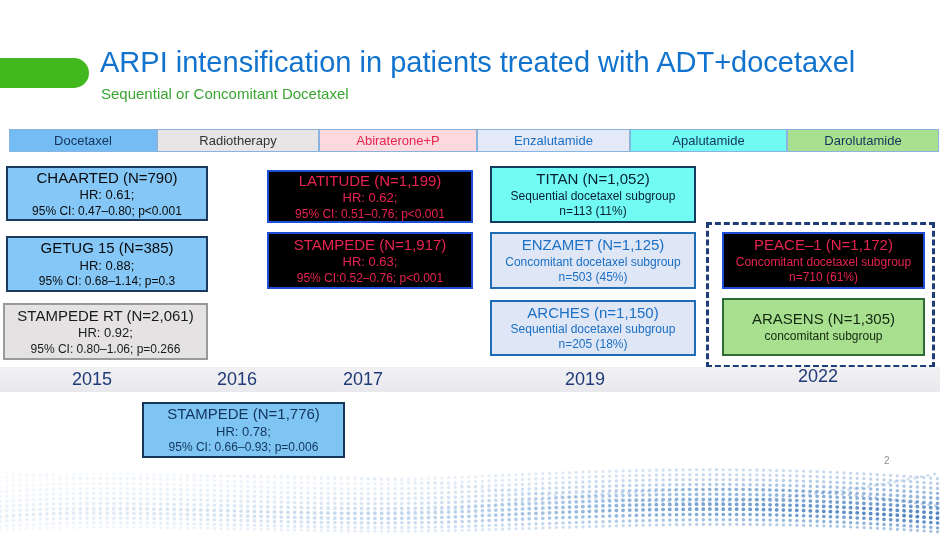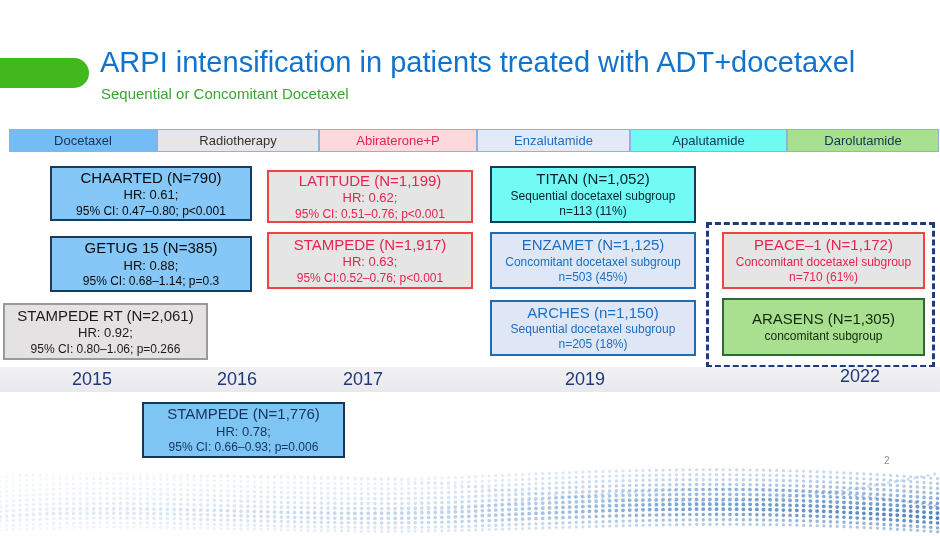--- a/index.html
+++ b/index.html
@@ -20,23 +20,23 @@
   .lg-2{left:315px;width:158px;background:#fbd9dd;color:#e8234f;}
   .lg-3{left:473px;width:153px;background:#e4e9f8;color:#1b6fc4;}
   .lg-4{left:626px;width:157px;background:#70fbf2;color:#13335a;}
   .lg-5{left:783px;width:152px;background:#a9e08f;color:#13335a;}
   
   .box{position:absolute;box-sizing:border-box;display:flex;flex-direction:column;align-items:center;justify-content:center;
     text-align:center;line-height:1.25;padding:2px 4px;}
   .box .l1{font-size:15px;}
   .box .l2{font-size:13px;}
   .box .l3{font-size:12px;}
-  .cat-blue{background:#85c8f8;border:2px solid #1b3a5e;color:#0a0a0a;margin-left:44px;}
+  .cat-blue{background:#85c8f8;border:2px solid #1b3a5e;color:#0a0a0a;}
   .cat-gray{background:#e4e2e2;border:2px solid #9a9a9a;color:#1a1a1a;}
-  .cat-pink{background:#e5e5e5;border:2px solid #ef4444;color:#e8234f;}
+  .cat-pink{background:#000000;border:2px solid #1d4ed8;color:#e8234f;}
   .cat-cyan{background:#72fbf5;border:2px solid #143c5c;color:#06212e;}
   .cat-lav{background:#dfe7f7;border:2px solid #1f6cb5;color:#1b6fc4;}
   .cat-green{background:#a9e08f;border:2px solid #2e6b34;color:#13290f;}
   .cat-bottomblue{background:#7ec5f3;border:2px solid #16365c;color:#12355e;}
   #b-chaarted{left:6px;top:166px;width:202px;height:55px;}
   #b-getug{left:6px;top:236px;width:202px;height:56px;}
   #b-stampede-rt{left:3px;top:303px;width:205px;height:57px;}
   #b-latitude{left:267px;top:170px;width:206px;height:53px;}
   #b-stampede{left:267px;top:232px;width:206px;height:57px;}
   #b-titan{left:490px;top:166px;width:206px;height:57px;}
@@ -47,21 +47,21 @@
   #b-arasens{left:722px;top:298px;width:203px;height:58px;}
   #b-stampede-2016{left:142px;top:402px;width:203px;height:56px;}
   
   .timeline-band{position:absolute;left:0;top:367px;width:940px;height:25px;
     background:linear-gradient(180deg,#f1f0f3 0%,#e9e8ec 100%);}
   .year{position:absolute;top:369px;transform:translateX(-50%);font-size:18px;color:#1f3a78;}
   .yr-0{left:92px;}
   .yr-1{left:237px;}
   .yr-2{left:363px;}
   .yr-3{left:585px;}
-  .yr-4{left:818px;top:366px;margin-left:42px;}
+  .yr-4{left:818px;top:366px;}
   
   .page-number{position:absolute;left:884px;top:455px;font-size:10px;color:#8f8f8f;}
   .wave{position:absolute;left:0;top:467px;width:940px;height:69px;}
 </style>
 </head>
 <body>
 
 <div class="slide">
 
   <div class="accent-bar"></div>

